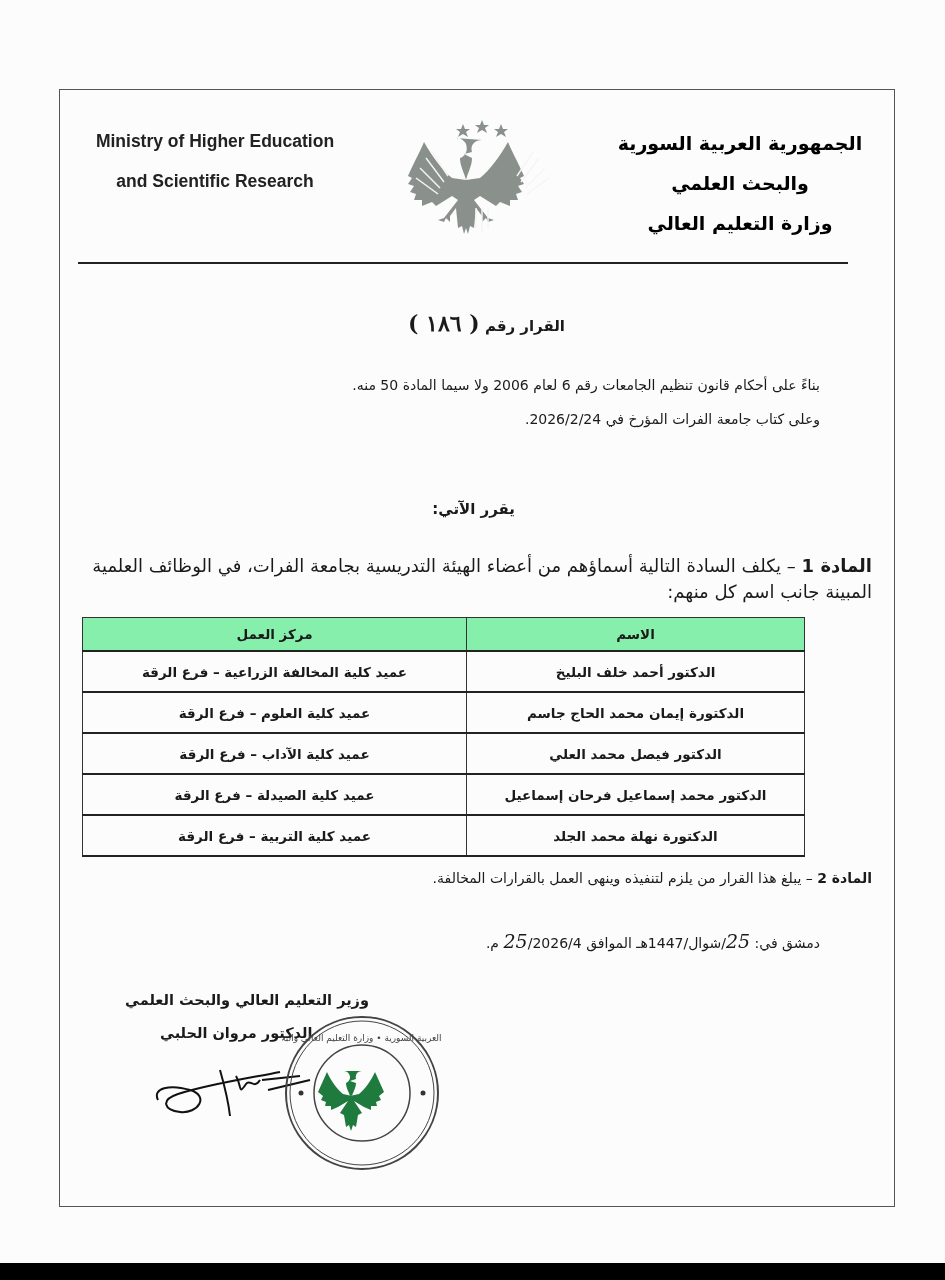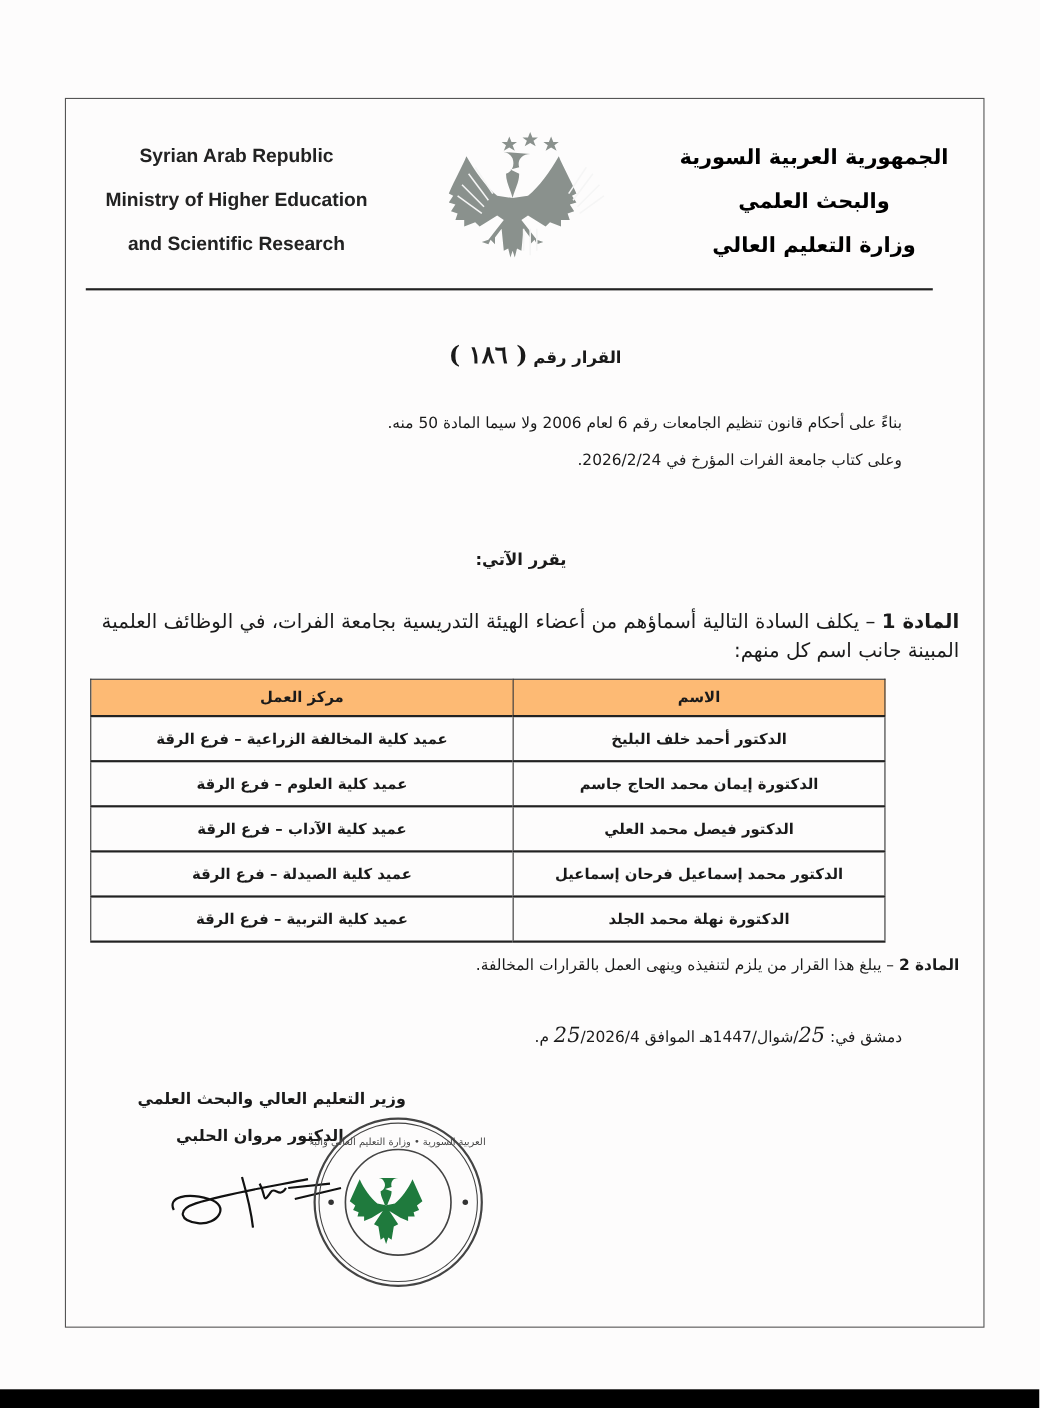--- a/index.html
+++ b/index.html
@@ -49,21 +49,21 @@
     position: absolute; right: 73px; top: 553px; width: 800px; font-size: 18px; line-height: 26px;
   }
   .bold { font-weight: bold; }
   .table-wrap {
     position: absolute; left: 82px; top: 617px; width: 723px;
   }
   table {
     width: 100%; border-collapse: collapse; direction: rtl; font-size: 13.5px; font-weight: bold;
   }
   th {
-    background: #fdba74; height: 30px; font-weight: bold; border: 1px solid #333;
+    background: #86efac; height: 30px; font-weight: bold; border: 1px solid #333;
     border-bottom: 2px solid #222; font-size: 13.5px;
   }
   td {
     height: 37px; text-align: center; border: 1px solid #333; border-bottom: 2px solid #222;
   }
   td.name, th.name { width: 335px; }
   table { border-left: 1px solid #333; border-right: 1px solid #333; }
   .article2 {
     position: absolute; right: 73px; top: 870px; font-size: 14px;
   }
@@ -79,21 +79,20 @@
   }
   .signature { position: absolute; left: 150px; top: 1050px; width: 170px; height: 80px; }
   .stamp { position: absolute; left: 282px; top: 1013px; width: 160px; height: 160px; }
 </style>
 </head>
 <body>
 
 <div class="page-frame"></div>
 
 <div class="en-header">
-  <div>Syrian Arab Republic</div>
   <div>Ministry of Higher Education</div>
   <div>and Scientific Research</div>
 </div>
 
 <svg class="eagle" viewBox="0 0 165 125">
   <g fill="#8a918d">
     <polygon points="63,12 65,17 70,17 66,20 68,25 63,22 58,25 60,20 56,17 61,17"></polygon>
     <polygon points="82,8 84,13 89,13 85,16 87,21 82,18 77,21 79,16 75,13 80,13"></polygon>
     <polygon points="101,12 103,17 108,17 104,20 106,25 101,22 96,25 98,20 94,17 99,17"></polygon>
     <path d="M82,28 c-8,0 -12,6 -10,12 l-8,2 l8,4 c0,8 -4,14 -6,22 l-14,-2 c-10,-8 -20,-22 -28,-36 c-4,10 -10,20 -16,34 l4,2 l-4,6 l6,2 l-4,6 l6,2 l-2,6 l8,0 l0,6 l10,-4 l4,4 l16,-10 l6,4 l-14,18 l-6,2 l6,2 l2,-4 l4,4 l0,-6 l6,-8 l2,20 l4,-2 l2,8 l2,-6 l2,6 l2,-8 l4,2 l2,-20 l6,8 l0,6 l4,-4 l2,4 l6,-2 l-6,-2 l-14,-18 l6,-4 l16,10 l4,-4 l10,4 l0,-6 l8,0 l-2,-6 l6,-2 l-4,-6 l6,-2 l-4,-6 l4,-2 c-6,-14 -12,-24 -16,-34 c-8,14 -18,28 -28,36 l-14,2 c-2,-8 -6,-14 -6,-22 c6,-2 8,-8 6,-14 c-2,-4 -6,-6 -10,-6 z"></path>

